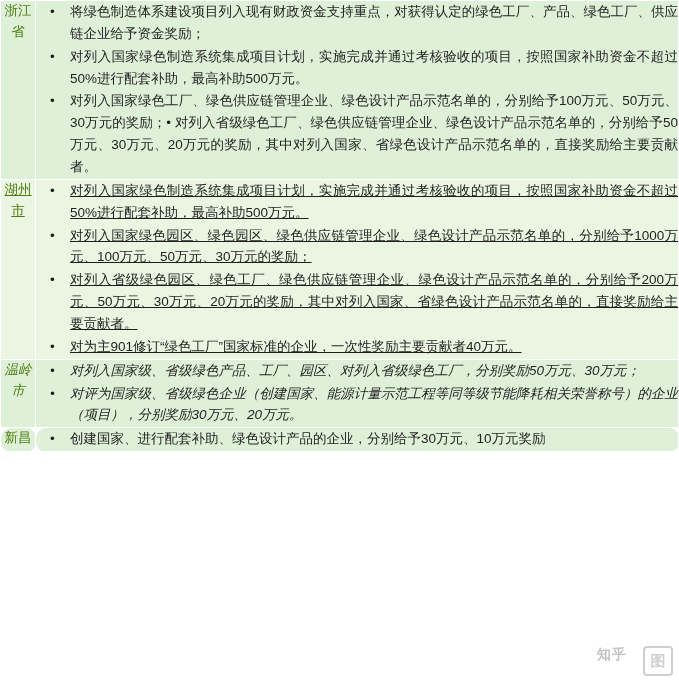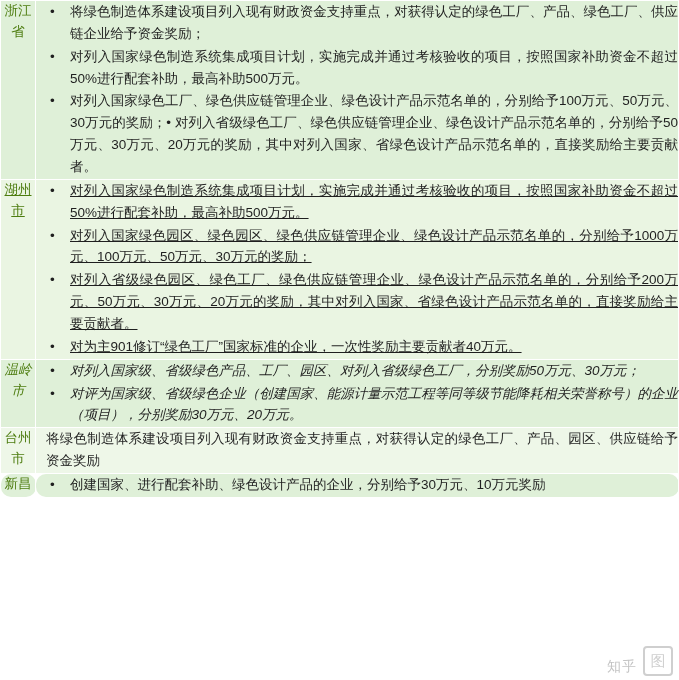--- a/index.html
+++ b/index.html
@@ -73,24 +73,25 @@
   }
   
   .top-row td { border-top: 1px solid #ffffff; }
 
   
   .watermark {
     position: absolute;
     right: 6px;
     bottom: 4px;
     display: flex;
-    align-items: flex-end;
-    gap: 6px;
+    align-items: flex-start;
+    gap: 16px;
     opacity: 0.85;
     pointer-events: none;
+    font-weight: bold;
   }
   .wm-text {
     font-size: 14px;
     color: #b9b9b9;
     letter-spacing: 1px;
     font-family: "Liberation Serif", "DejaVu Serif", serif;
   }
   .wm-box {
     width: 26px;
     height: 26px;
@@ -174,30 +175,20 @@
               <span>对列入国家级、省级绿色产品、工厂、园区、对列入省级绿色工厂，分别奖励50万元、30万元；</span>
             </li>
             <li>
               <span class="dot">•</span>
               <span>对评为国家级、省级绿色企业（创建国家、能源计量示范工程等同等级节能降耗相关荣誉称号）的企业（项目），分别奖励30万元、20万元。</span>
             </li>
           </ul>
         </td>
       </tr>
 
-      <tr class="band-d">
-        <td class="region-cell">台州市</td>
-        <td class="content-cell">
-          <ul class="bullet-list">
-            <li class="no-bullet">
-              <span>将绿色制造体系建设项目列入现有财政资金支持重点，对获得认定的绿色工厂、产品、园区、供应链给予资金奖励</span>
-            </li>
-          </ul>
-        </td>
-      </tr>
 
       <tr class="band-e">
         <td class="region-cell">新昌</td>
         <td class="content-cell">
           <ul class="bullet-list">
             <li>
               <span class="dot">•</span>
               <span>创建国家、进行配套补助、绿色设计产品的企业，分别给予30万元、10万元奖励</span>
             </li>
           </ul>

